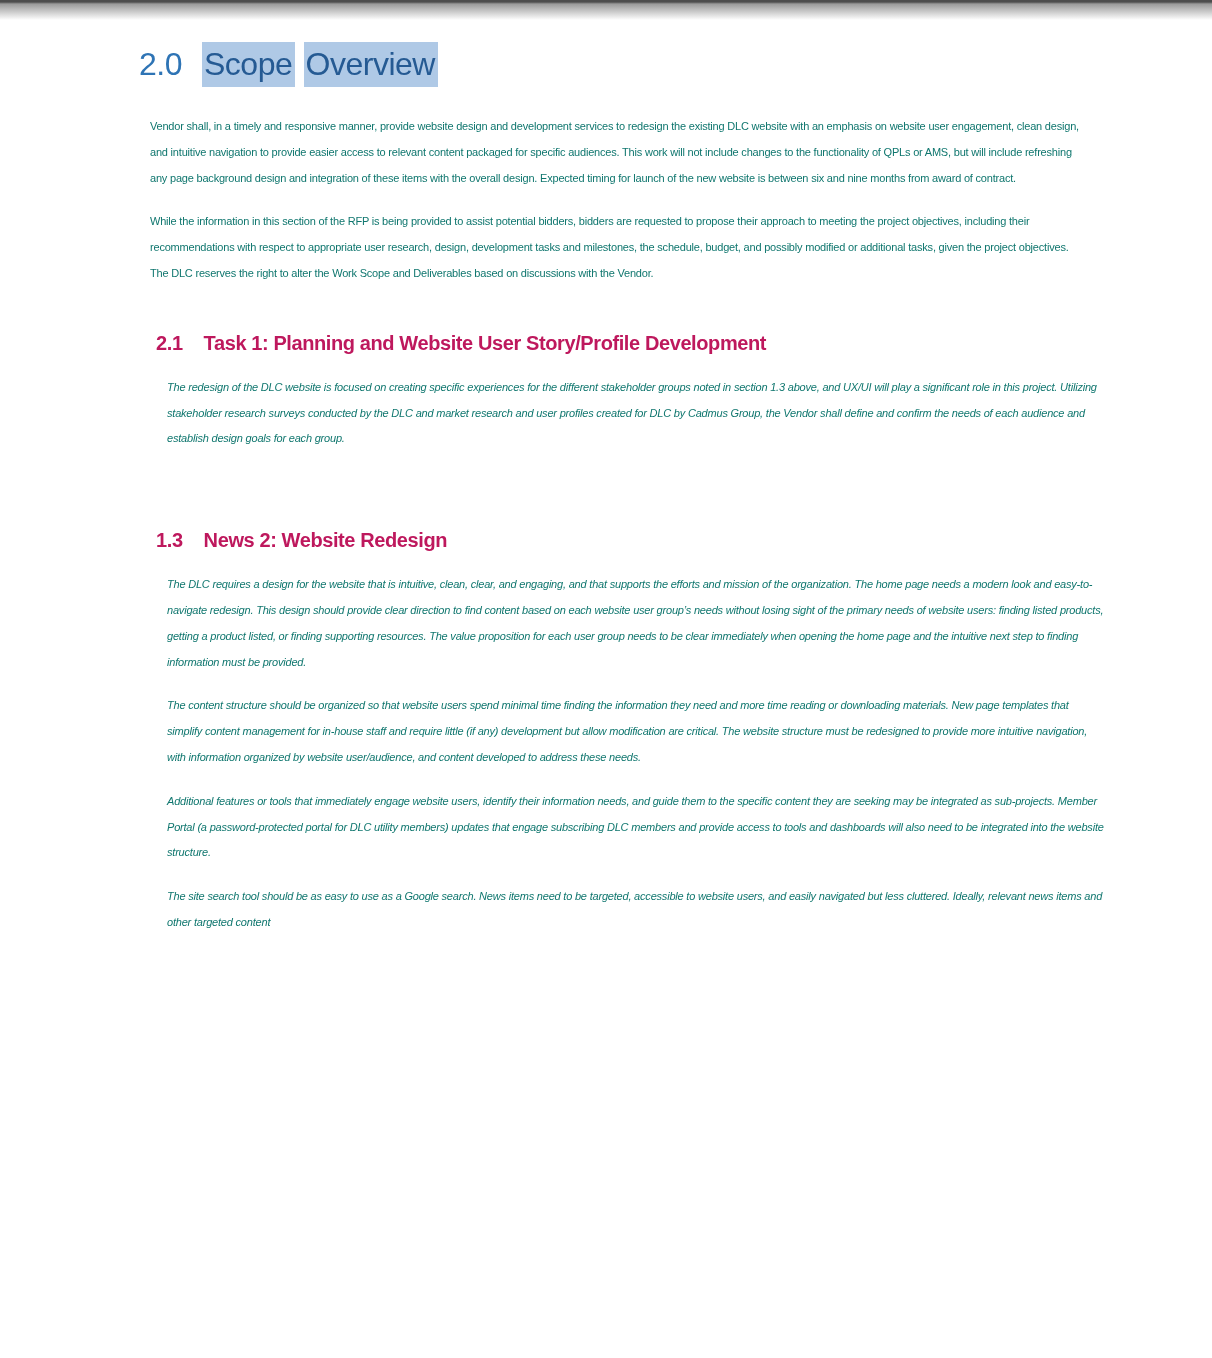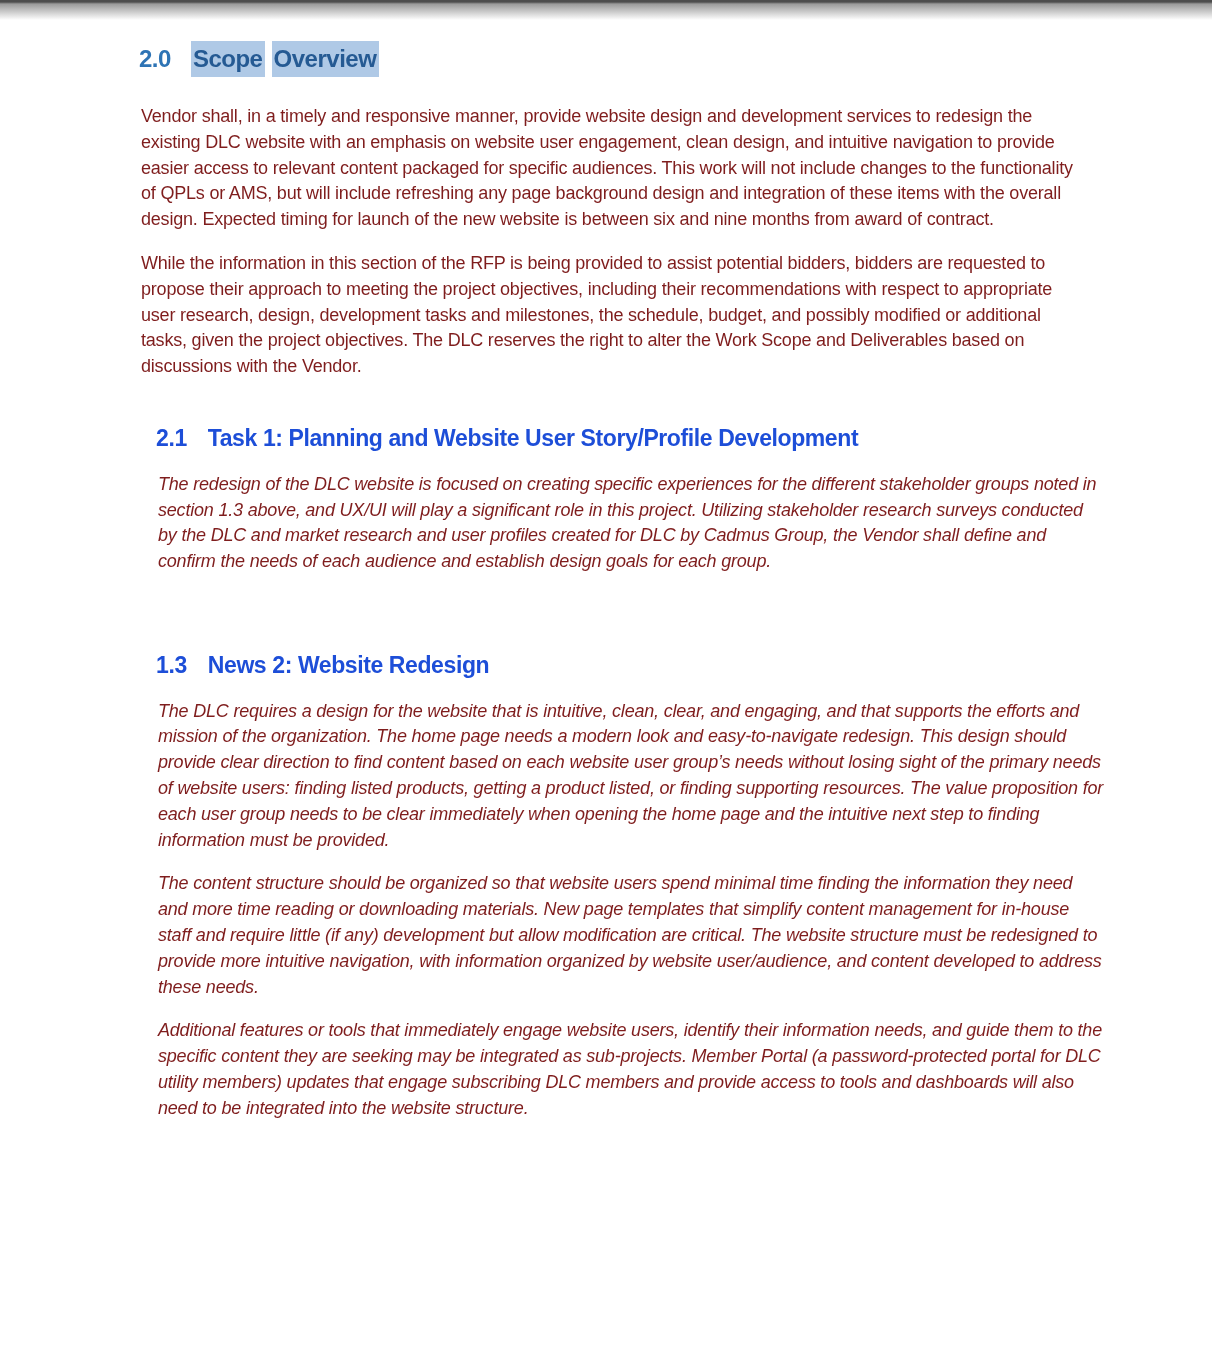--- a/index.html
+++ b/index.html
@@ -20,49 +20,49 @@
     height: 20px;
     background: linear-gradient(to bottom, #4d4d4d 0px, #4d4d4d 2px, #9a9a9a 4px, #ffffff 20px);
   }
   .doc-content {
     padding: 0 125px 0 139px;
     box-sizing: border-box;
     width: 100%;
   }
   .doc-title {
     margin: 24px 0 30px 0;
-    font-size: 24px;
-    font-weight: bold;
+    font-size: 32px;
+    font-weight: normal;
     line-height: 1.25;
     color: #255a93;
     letter-spacing: -0.5px;
     white-space: nowrap;
   }
   .doc-title .title-number {
     color: #2e74b5;
     margin-right: 20px;
   }
   .hl {
     background: #afc9e6;
     padding: 4px 3px 5px 2px;
   }
   p.body-para {
-    font-size: 18px;
+    font-size: 11px;
     line-height: 25.8px;
     letter-spacing: -0.2px;
-    margin: 0 0 18px 2px;
-    color: #7f1d1d;
+    margin: 0 0 18px 11px;
+    color: #0f766e;
   }
   .doc-section {
     margin-left: 17px;
   }
   .section-heading {
-    font-size: 23px;
+    font-size: 20px;
     font-weight: bold;
-    color: #1d4ed8;
+    color: #be185d;
     letter-spacing: -0.4px;
     margin: 44px 0 19px 0;
     line-height: 1.25;
   }
   .section-heading .section-number {
     margin-right: 21px;
   }
   .doc-section .body-para {
     margin-right: -17px;
     font-style: italic;
@@ -95,15 +95,16 @@
 
   <div class="doc-section">
     <h2 class="section-heading"><span class="section-number">1.3</span><span>News 2: Website Redesign</span></h2>
 
     <p class="body-para">The DLC requires a design for the website that is intuitive, clean, clear, and engaging, and that supports the efforts and mission of the organization. The home page needs a modern look and easy-to-navigate redesign. This design should provide clear direction to find content based on each website user group’s needs without losing sight of the primary needs of website users: finding listed products, getting a product listed, or finding supporting resources. The value proposition for each user group needs to be clear immediately when opening the home page and the intuitive next step to finding information must be provided.</p>
 
     <p class="body-para">The content structure should be organized so that website users spend minimal time finding the information they need and more time reading or downloading materials. New page templates that simplify content management for in-house staff and require little (if any) development but allow modification are critical. The website structure must be redesigned to provide more intuitive navigation, with information organized by website user/audience, and content developed to address these needs.</p>
 
     <p class="body-para">Additional features or tools that immediately engage website users, identify their information needs, and guide them to the specific content they are seeking may be integrated as sub-projects.  Member Portal (a password-protected portal for DLC utility members) updates that engage subscribing DLC members and provide access to tools and dashboards will also need to be integrated into the website structure.</p>
 
+    <p class="body-para">The site search tool should be as easy to use as a Google search. News items need to be targeted, accessible to website users, and easily navigated but less cluttered. Ideally, relevant news items and other targeted content</p>
   </div>
 
 </div>
 
 </body></html>

